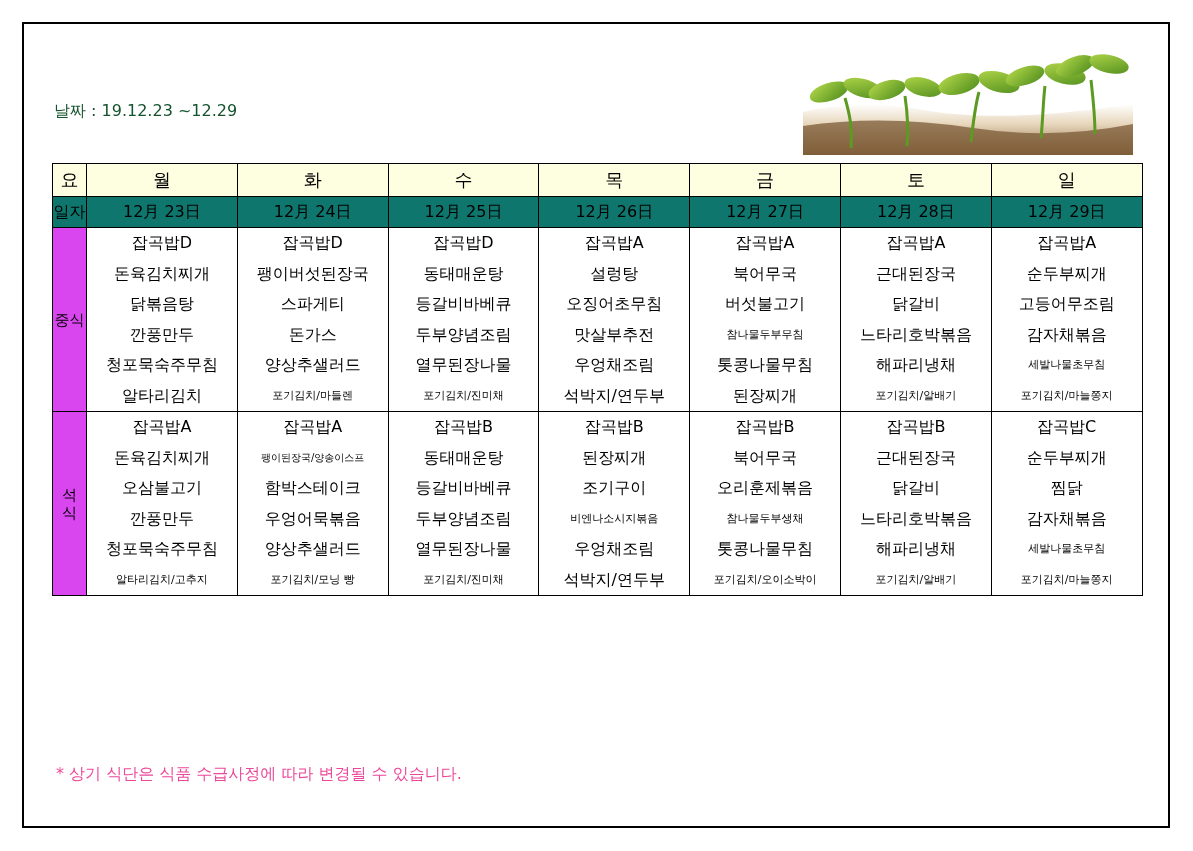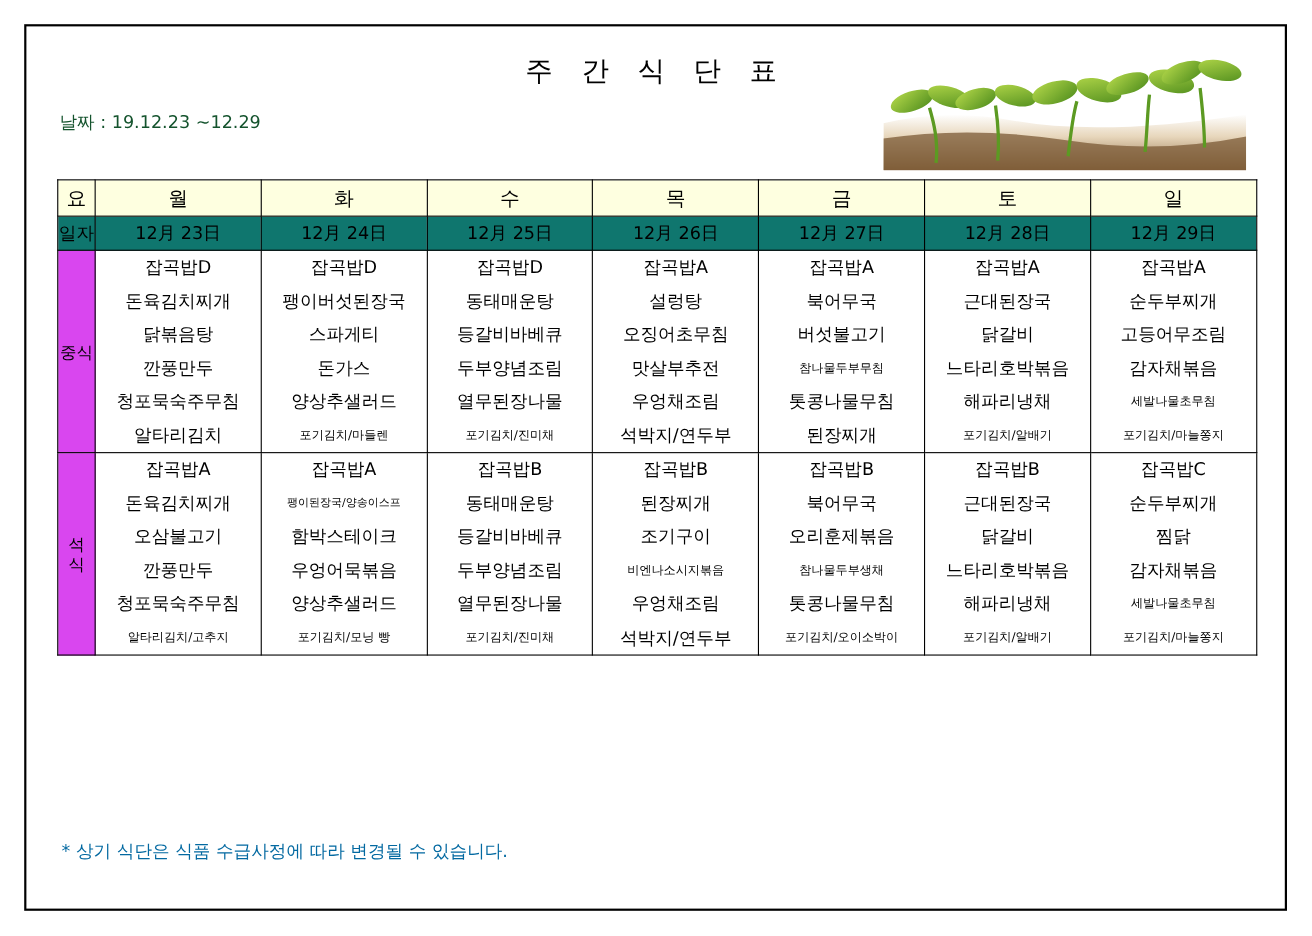--- a/index.html
+++ b/index.html
@@ -115,30 +115,29 @@
 
   .block-sep td { border-top: 2px solid #000; }
   .block-bottom td { border-bottom: 2px solid #000; }
   .first-col-strong { border-right: 2px solid #000; }
 
   .footnote {
     position: absolute;
     left: 56px;
     top: 764px;
     font-size: 16px;
-    color: #0369a1;
+    color: #ec4899;
   }
 </style>
 </head>
 <body>
 
 <div class="page">
   <div class="outer-frame"></div>
 
-  <div class="doc-title">주 간 식 단 표</div>
 
   <div class="meta">
     <div>날짜 : 19.12.23 ~12.29</div>
   </div>
 
   <div class="sprout">
     <svg width="330" height="115" viewBox="0 0 330 115" xmlns="http://www.w3.org/2000/svg" aria-hidden="true">
       <defs>
         <linearGradient id="soil" x1="0" y1="0" x2="0" y2="1">
           <stop offset="0%" stop-color="#ffffff"></stop>

